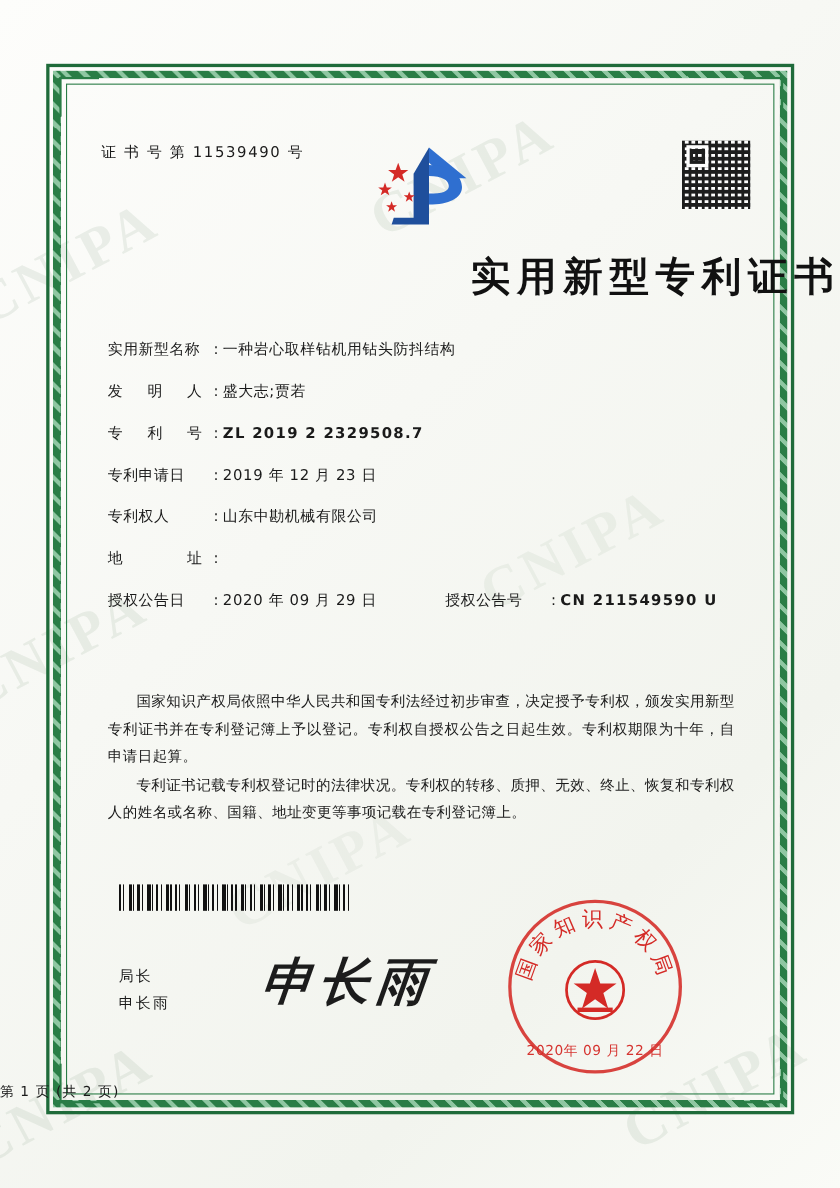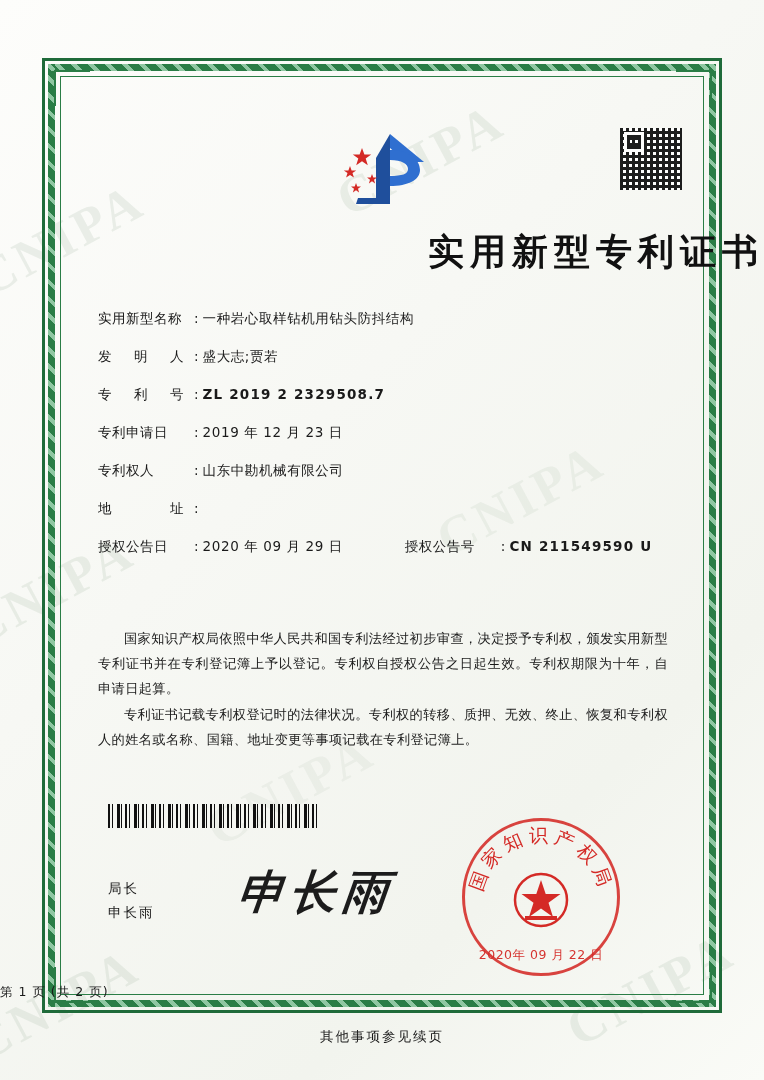--- a/index.html
+++ b/index.html
@@ -268,20 +268,21 @@
   <div class="wm wm7">CNIPA</div>
 
   <div class="border-outer"></div>
   <div class="border-mid"></div>
   <div class="border-inner"></div>
   <div class="corner tl"></div>
   <div class="corner tr"></div>
   <div class="corner bl"></div>
   <div class="corner br"></div>
 
+  <div class="cert-no">证 书 号 第 11539490 号</div>
 
   <div class="qr"></div>
 
   <div class="logo">
     <svg viewBox="0 0 118 80" width="118" height="80" aria-hidden="true">
       <path d="M62 6 L62 74 L48 74 L48 30 Z" fill="#1f4f9c"></path>
       <path d="M62 6 L96 34 L78 34 L62 20 Z" fill="#2f6fd0"></path>
       <path d="M62 22 C82 22 92 32 92 42 C92 52 80 58 62 58 L62 48 C74 48 80 46 80 41 C80 36 74 32 62 32 Z" fill="#2f6fd0"></path>
       <path d="M30 70 L62 70 L62 76 L28 76 Z" fill="#1f4f9c"></path>
       <g fill="#d42a26">
@@ -368,15 +369,14 @@
       <g transform="translate(79,82)">
         <circle r="26" fill="none" stroke="#d42a26" stroke-width="2.5"></circle>
         <polygon points="0,-20 4.7,-6 19.5,-6 7.5,2.8 12,17 0,8.4 -12,17 -7.5,2.8 -19.5,-6 -4.7,-6" fill="#d42a26"></polygon>
         <rect x="-16" y="16" width="32" height="4" fill="#d42a26"></rect>
       </g>
     </svg>
     <div class="seal-date">2020年 09 月 22 日</div>
   </div>
 
   <div class="page-no">第 1 页 (共 2 页)</div>
-  <div class="footer-note">其他事项参见续页</div>
 
 </div>
 
 </body></html>

